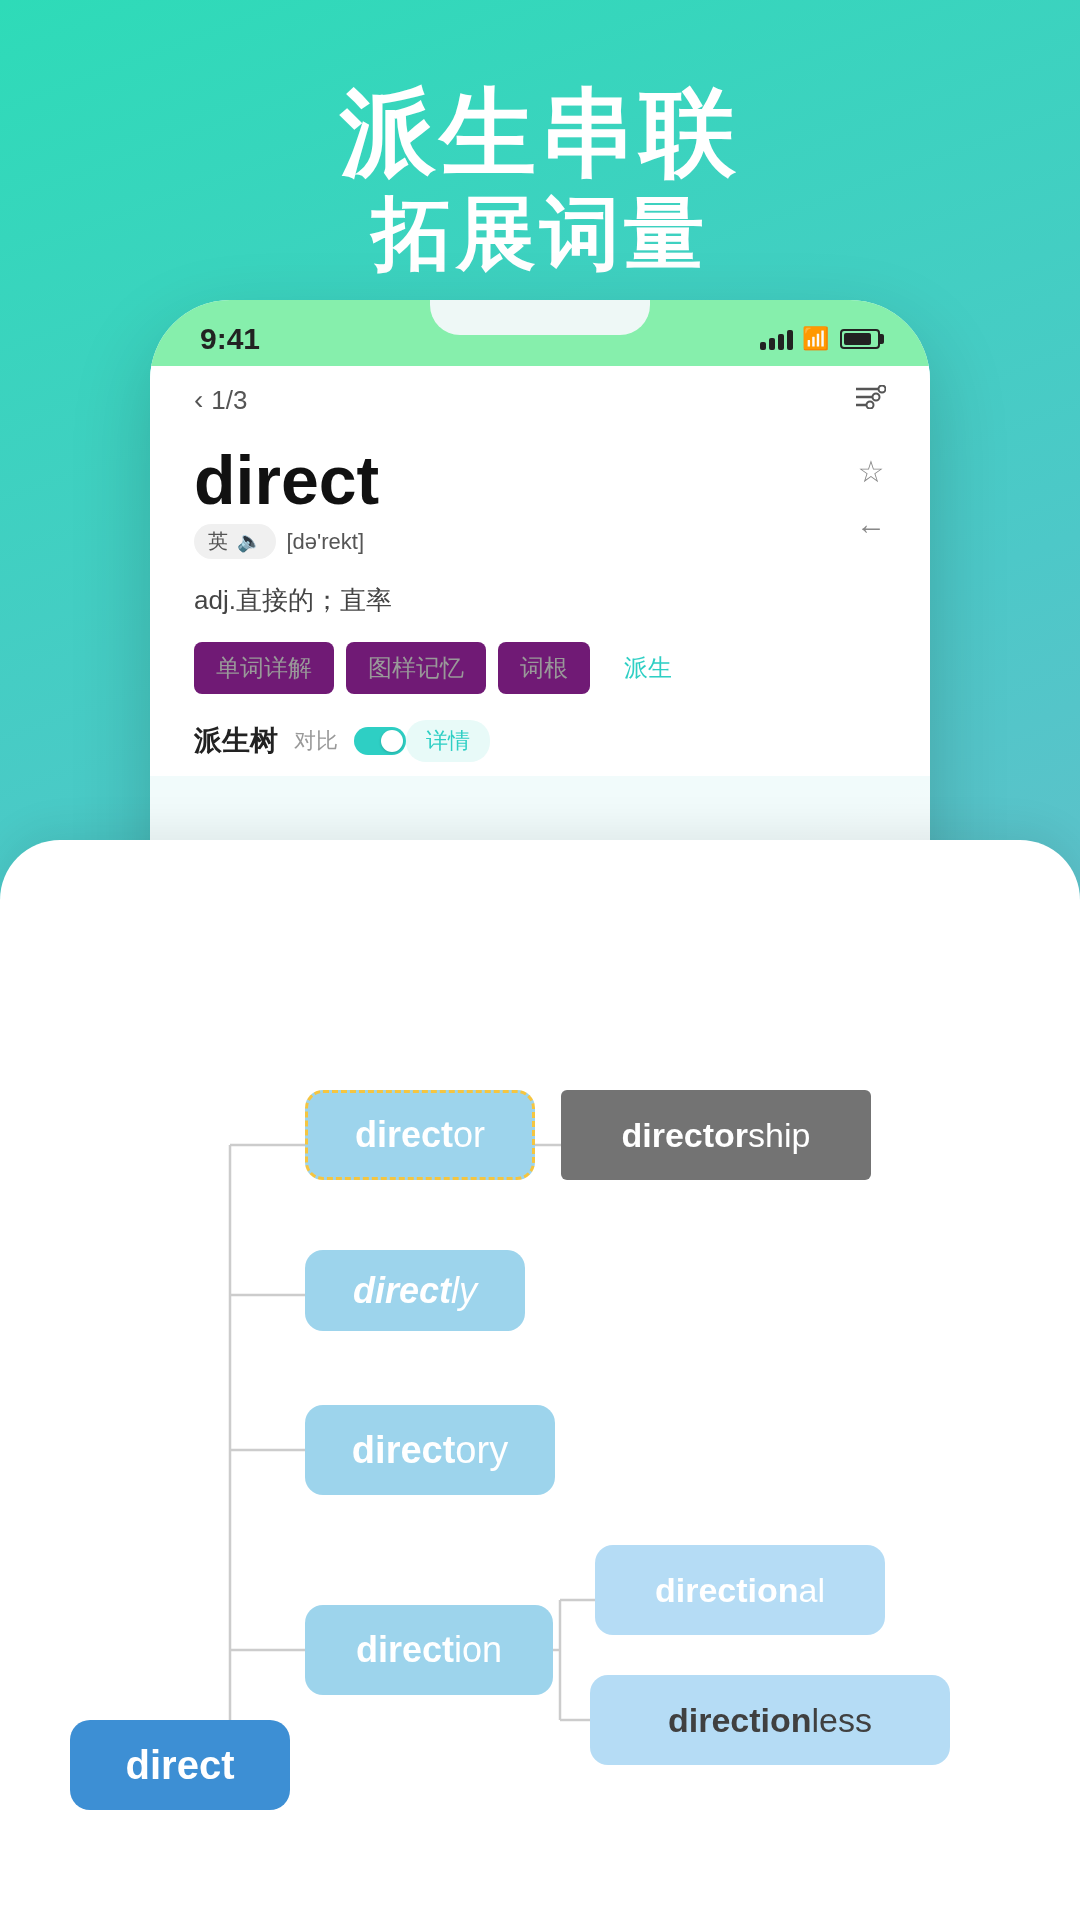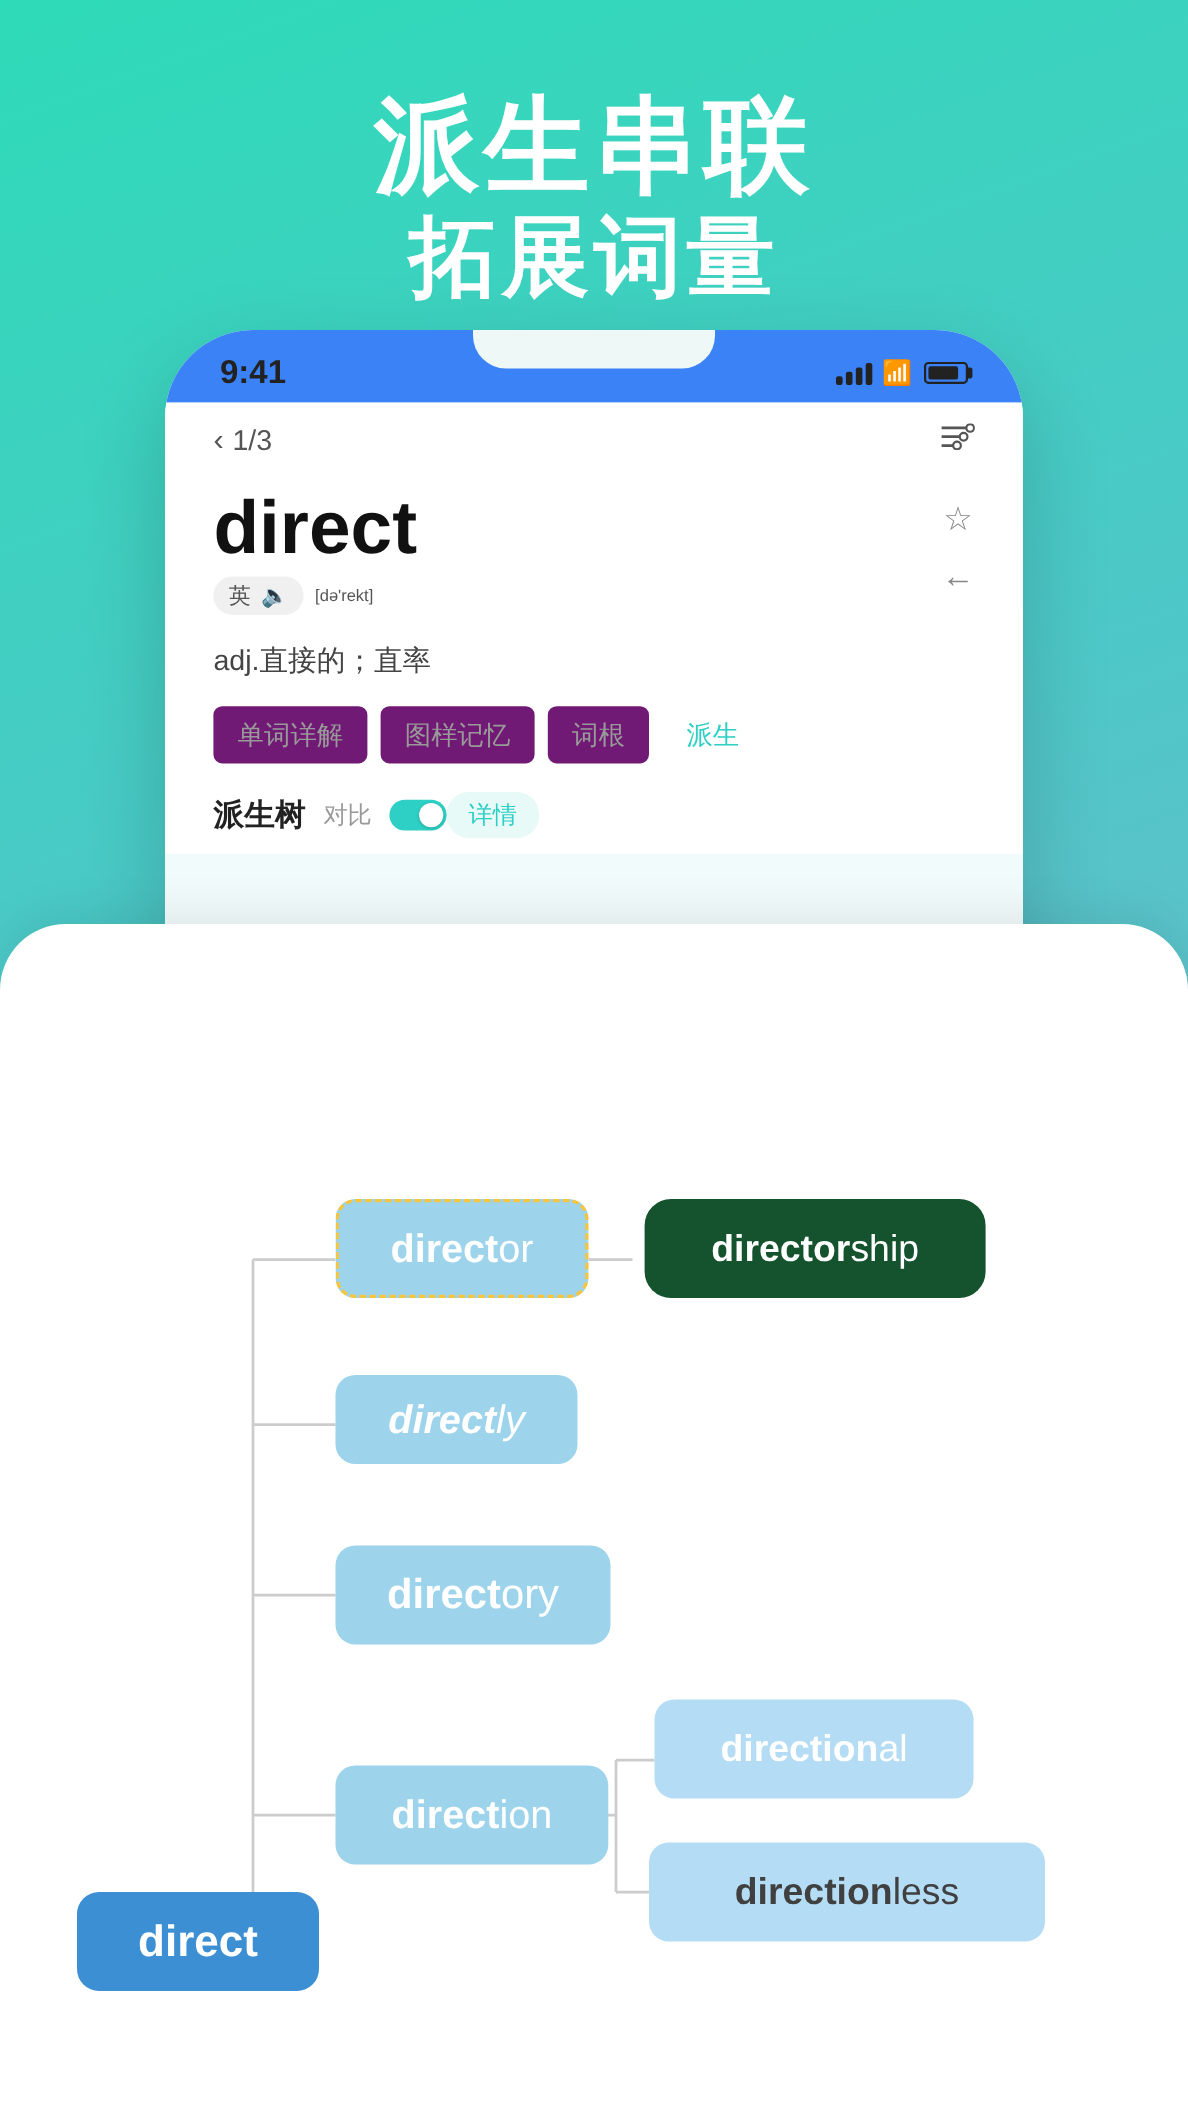--- a/index.html
+++ b/index.html
@@ -48,21 +48,21 @@
       box-shadow: 0 30px 80px rgba(0,0,0,0.18);
       overflow: hidden;
     }
 
     
     .phone-status-bar {
       display: flex;
       justify-content: space-between;
       align-items: center;
       padding: 22px 50px 10px 50px;
-      background: #3b82f6;
+      background: #86efac;
     }
     .status-time {
       font-size: 30px;
       font-weight: 600;
       color: #222;
     }
     .status-icons {
       display: flex;
       align-items: center;
       gap: 10px;
@@ -174,21 +174,21 @@
       margin-top: 10px;
     }
     .phonetic-badge {
       background: #f0f0f0;
       border-radius: 20px;
       padding: 4px 14px;
       font-size: 20px;
       color: #555;
     }
     .phonetic-text {
-      font-size: 15px;
+      font-size: 22px;
       color: #555;
     }
     .word-icons {
       display: flex;
       flex-direction: column;
       gap: 18px;
       align-items: center;
       padding-top: 8px;
     }
     .star-icon, .back-icon {
@@ -398,21 +398,21 @@
     <line x1="560" y1="760" x2="595" y2="760" stroke="#ccc" stroke-width="2.5"></line>
 
     <line x1="560" y1="810" x2="560" y2="880" stroke="#ccc" stroke-width="2.5"></line>
     <line x1="560" y1="880" x2="590" y2="880" stroke="#ccc" stroke-width="2.5"></line>
   </svg>
 
   <div style="position:absolute; left:305px; top:250px; width:230px; height:90px; background:#9dd4ec; border:3px dashed #f5c540; border-radius:18px; display:flex; align-items:center; justify-content:center; font-size:36px; color:#fff; font-weight:500;">
     <span class="base"><b>direct</b>or</span>
   </div>
 
-  <div style="position:absolute; left:586px; top:250px; width:310px; height:90px; background:#14532d; border-radius:24px; display:flex; align-items:center; justify-content:center; font-size:34px; color:#fff; font-weight:500;">
+  <div style="position:absolute; left:561px; top:250px; width:310px; height:90px; background:#737373; border-radius:6px; display:flex; align-items:center; justify-content:center; font-size:34px; color:#fff; font-weight:500;">
     <span><b>director</b>ship</span>
   </div>
 
   <div style="position:absolute; left:305px; top:410px; width:220px; height:81px; background:#9dd4ec; border-radius:18px; display:flex; align-items:center; justify-content:center; font-size:36px; color:#fff; font-weight:500;font-style:italic;">
     <span><b>direct</b>ly</span>
   </div>
 
   <div style="position:absolute; left:305px; top:565px; width:250px; height:90px; background:#9dd4ec; border-radius:18px; display:flex; align-items:center; justify-content:center; font-size:38px; color:#fff; font-weight:500;">
     <span><b>direct</b>ory</span>
   </div>

